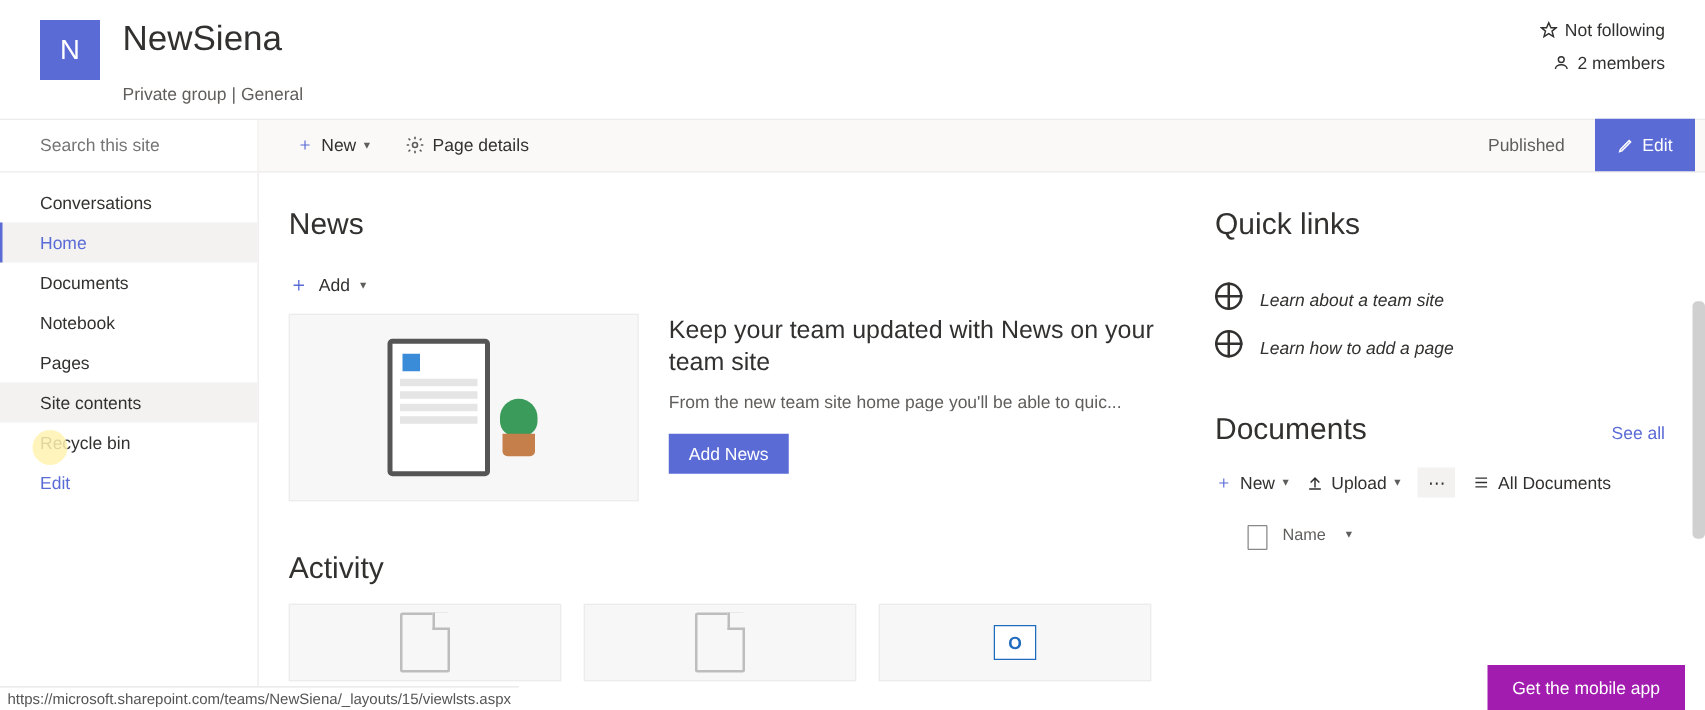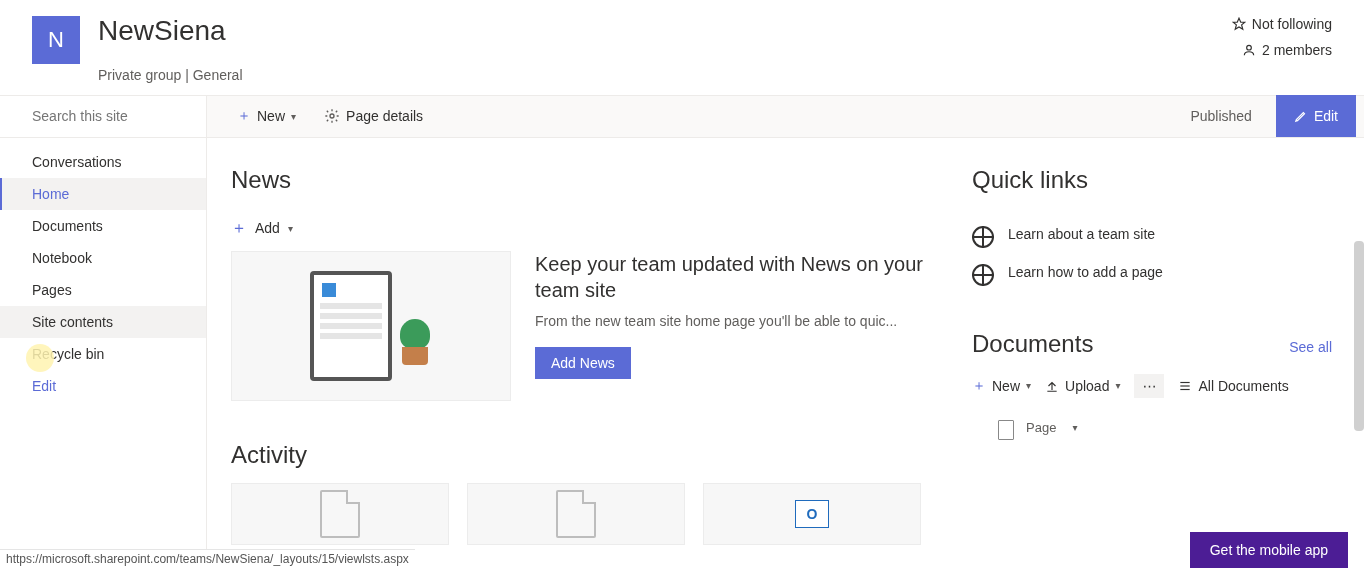--- a/index.html
+++ b/index.html
@@ -50,34 +50,34 @@
 .news-title { font-size: 20px; font-weight: 400; color: #323130; line-height: 1.3; margin-bottom: 10px; }
 .news-desc { font-size: 14px; color: #605e5c; margin-bottom: 18px; white-space: nowrap; overflow: hidden; text-overflow: ellipsis; }
 .add-news-btn { background: #5b6bd6; color: #fff; padding: 8px 16px; border: none; font-size: 14px; cursor: pointer; }
 .activity-h { font-size: 24px; font-weight: 400; margin-top: 40px; margin-bottom: 14px; }
 .cards { display: flex; gap: 18px; }
 .card { width: 218px; height: 62px; background: #f7f7f7; border: 1px solid #ececec; display: flex; align-items: center; justify-content: center; }
 .card .doc-icon { width: 40px; height: 48px; border: 2px solid #bdbdbd; border-radius: 2px; position: relative; }
 .card .doc-icon::after { content:""; position:absolute; right:-2px; top:-2px; width:12px; height:12px; background:#f7f7f7; border-left:2px solid #bdbdbd; border-bottom:2px solid #bdbdbd; }
 .card .outlook-icon { width: 34px; height: 28px; background: #fff; border: 1px solid #1f6bbd; position: relative; display:flex; align-items:center; justify-content:center; color:#1f6bbd; font-weight:700; font-size:14px; }
 .q-links { list-style: none; margin-top: 12px; }
-.q-links li { display: flex; align-items: flex-start; gap: 14px; padding: 8px 0; cursor: pointer; color: #323130; }
+.q-links li { display: flex; align-items: flex-end; gap: 14px; padding: 8px 0; cursor: pointer; color: #323130; font-style: italic; }
 .globe { width: 22px; height: 22px; border: 2px solid #323130; border-radius: 50%; position: relative; flex-shrink: 0; }
 .globe::before { content:""; position:absolute; left:50%; top:-2px; bottom:-2px; width:2px; background:#323130; transform:translateX(-50%); }
 .globe::after { content:""; position:absolute; top:50%; left:-2px; right:-2px; height:2px; background:#323130; transform:translateY(-50%); }
 .docs-head { display: flex; align-items: baseline; justify-content: space-between; margin-top: 36px; }
 .see-all { color: #5b6bd6; font-size: 14px; cursor: pointer; }
 .docs-toolbar { display: flex; align-items: center; gap: 14px; margin-top: 16px; font-size: 14px; }
 .docs-toolbar .tb { display: flex; align-items: center; gap: 6px; cursor: pointer; }
 .docs-toolbar .plus { color: #5b6bd6; }
 .docs-toolbar .menu { padding: 4px 8px; background: #f3f2f1; cursor: pointer; }
 .docs-table-head { display: flex; align-items: center; gap: 16px; margin-top: 22px; color: #605e5c; font-size: 13px; padding-left: 54px; }
 .file-ico { width: 16px; height: 20px; border: 1.5px solid #888; border-radius: 1px; position: absolute; left: 26px; }
 .docs-table-wrap { position: relative; height: 34px; }
-.mobile-btn { position: absolute; right: 16px; bottom: 0; background: #4c1d95; color: #fff; padding: 10px 20px; font-size: 14px; cursor: pointer; }
+.mobile-btn { position: absolute; right: 16px; bottom: 0; background: #a21caf; color: #fff; padding: 10px 20px; font-size: 14px; cursor: pointer; }
 .statusbar { position: absolute; left: 0; bottom: 0; background: #fff; border-top: 1px solid #e5e5e5; font-size: 12px; color: #555; padding: 2px 6px; }
 .scrollbar-fake { position: absolute; right: 0; top: 145px; width: 10px; height: 190px; background: #d0d0d0; border-radius: 4px; }
 .chev { font-size: 10px; color: #605e5c; }
 svg { display: block; }
 </style>
 </head>
 <body>
 
 <div class="page">
   <div class="header">
@@ -236,21 +236,21 @@
                   <line x1="4" y1="6" x2="20" y2="6"></line>
                   <line x1="4" y1="12" x2="20" y2="12"></line>
                   <line x1="4" y1="18" x2="20" y2="18"></line>
                 </svg>
               <span>All Documents</span>
             </div>
           </div>
           <div class="docs-table-wrap">
             <div class="file-ico"></div>
             <div class="docs-table-head">
-              <span>Page</span>
+              <span>Name</span>
               <span class="chev">▾</span>
             </div>
           </div>
         </div>
       </div>
 
       <div class="mobile-btn">Get the mobile app</div>
       <div class="scrollbar-fake"></div>
     </div>
   </div>

